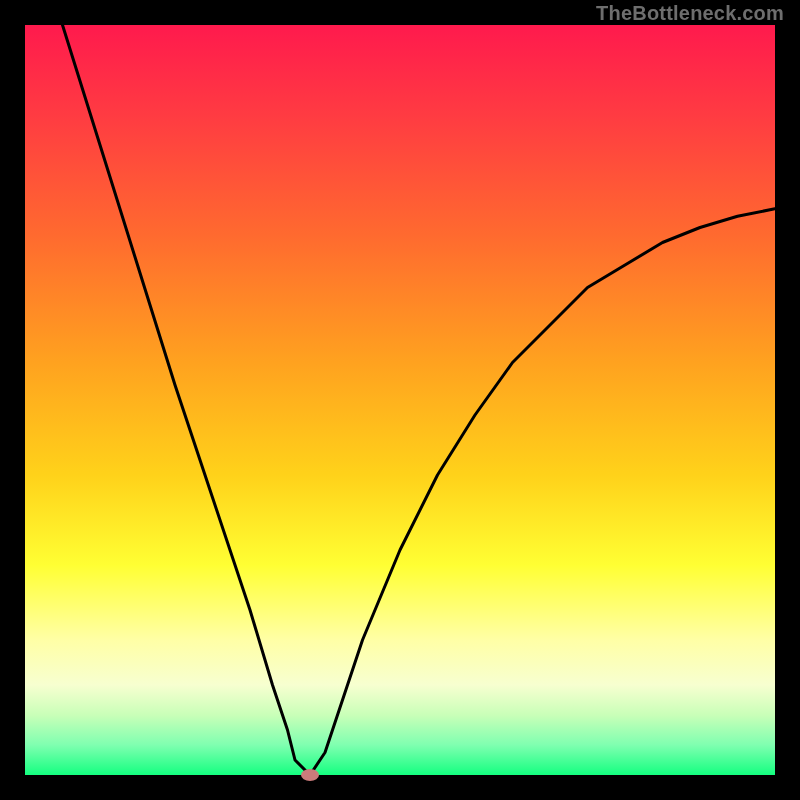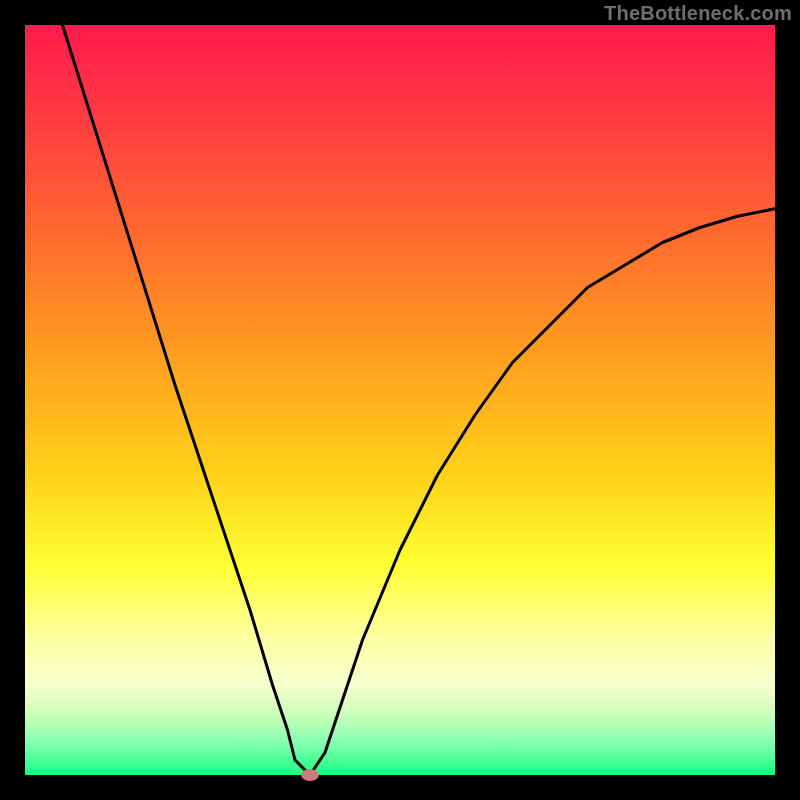--- a/index.html
+++ b/index.html
@@ -46,21 +46,21 @@
     height: 750px;
   }
   .vertex-dot {
     position: absolute;
     background: #cc7b7b;
     border-radius: 50%;
   }
   .watermark {
     position: absolute;
     top: 2px;
-    right: 8px;
+    right: 16px;
     font-family: Arial, Helvetica, sans-serif;
     font-size: 20px;
     font-weight: 600;
     color: #6e6e6e;
     letter-spacing: 0.2px;
   }
 </style>
 </head>
 <body>
 

